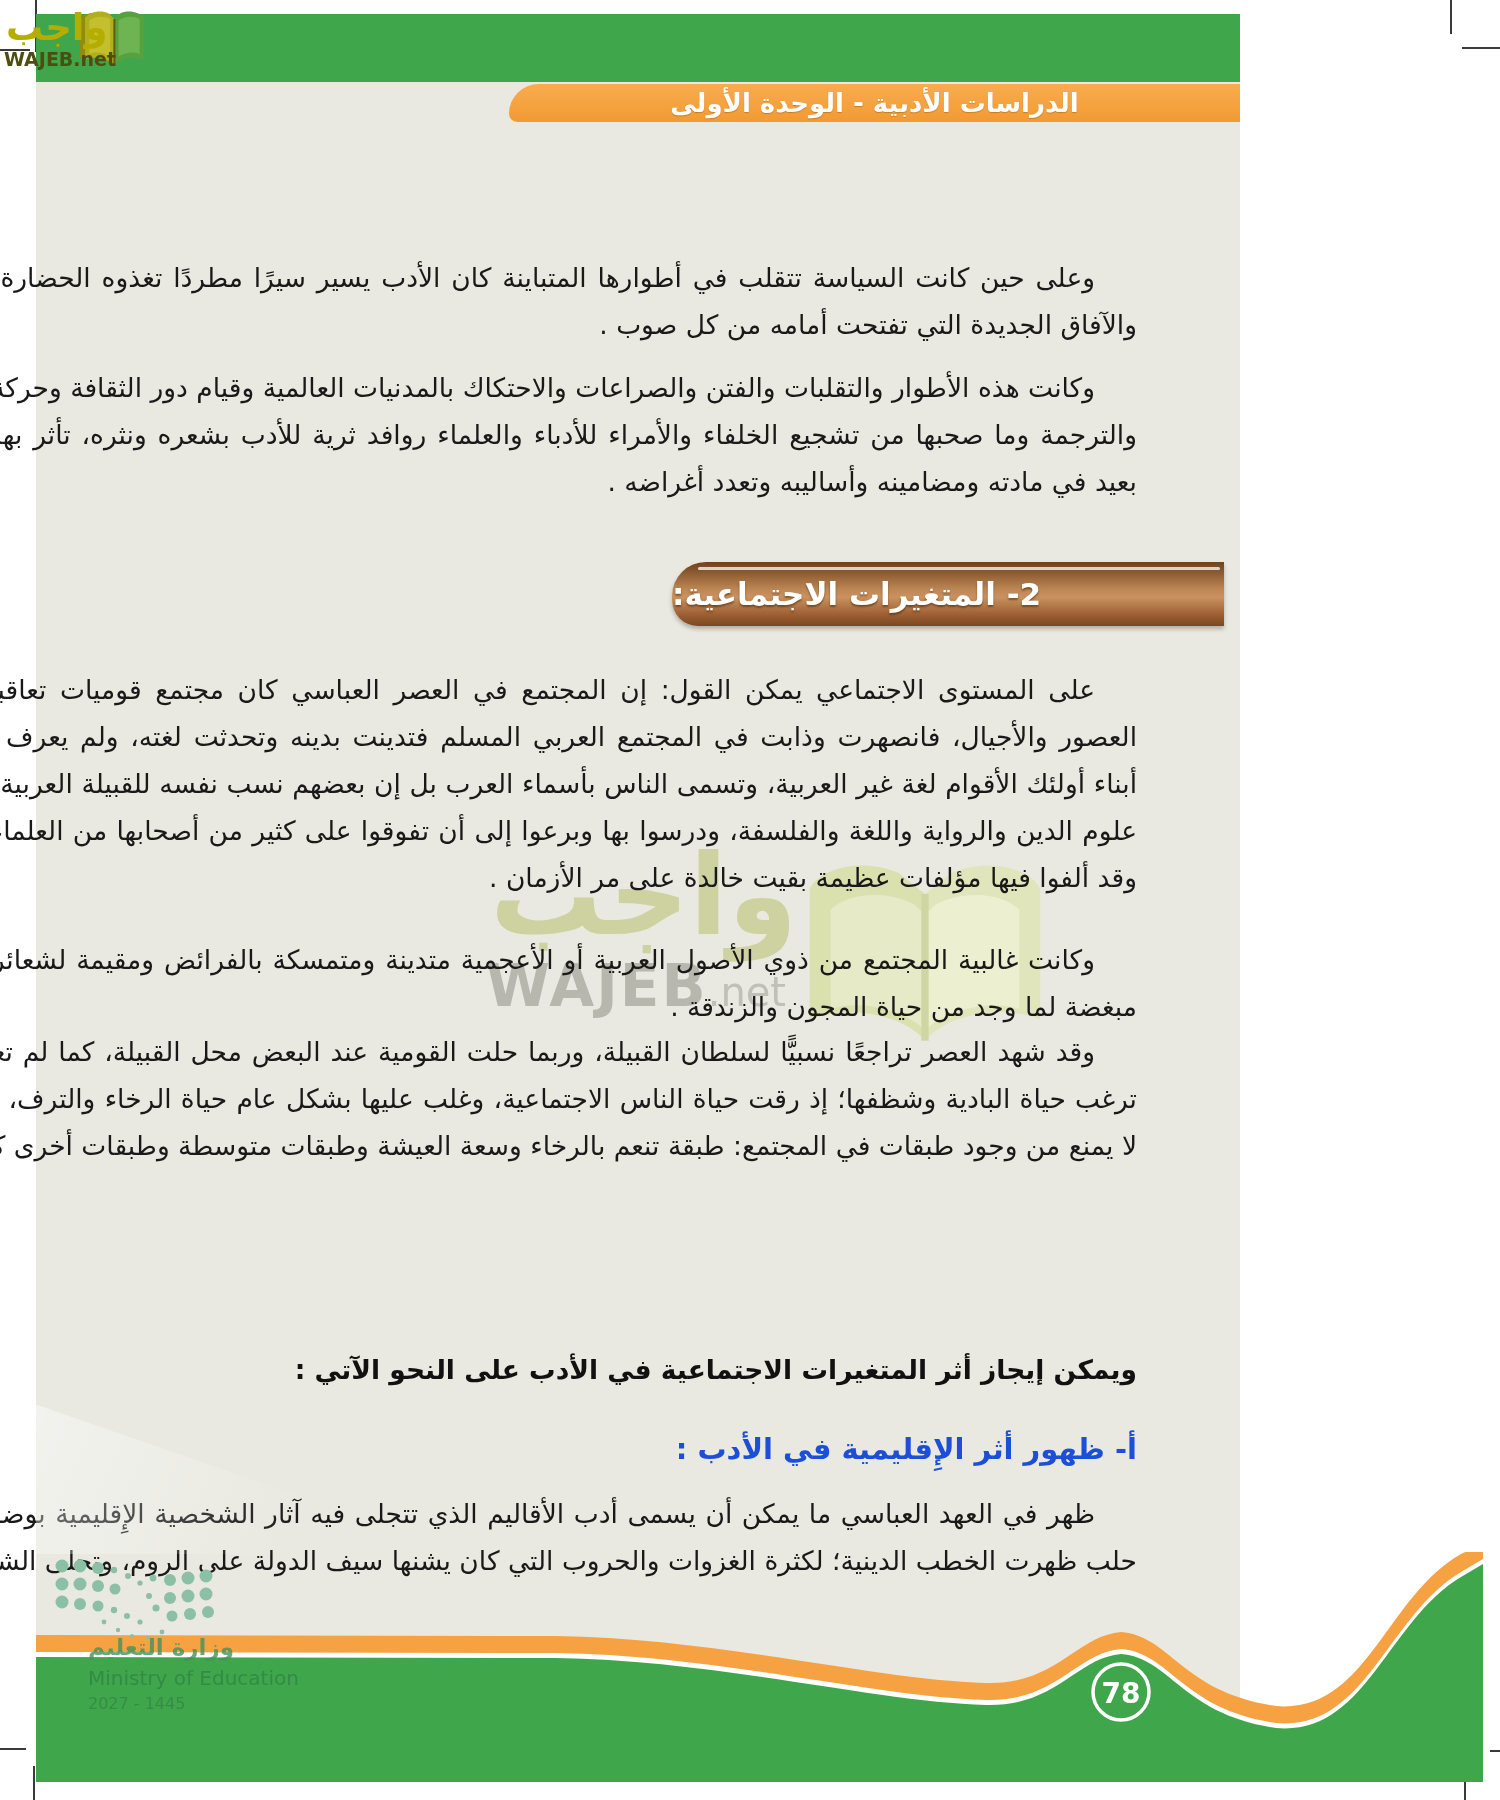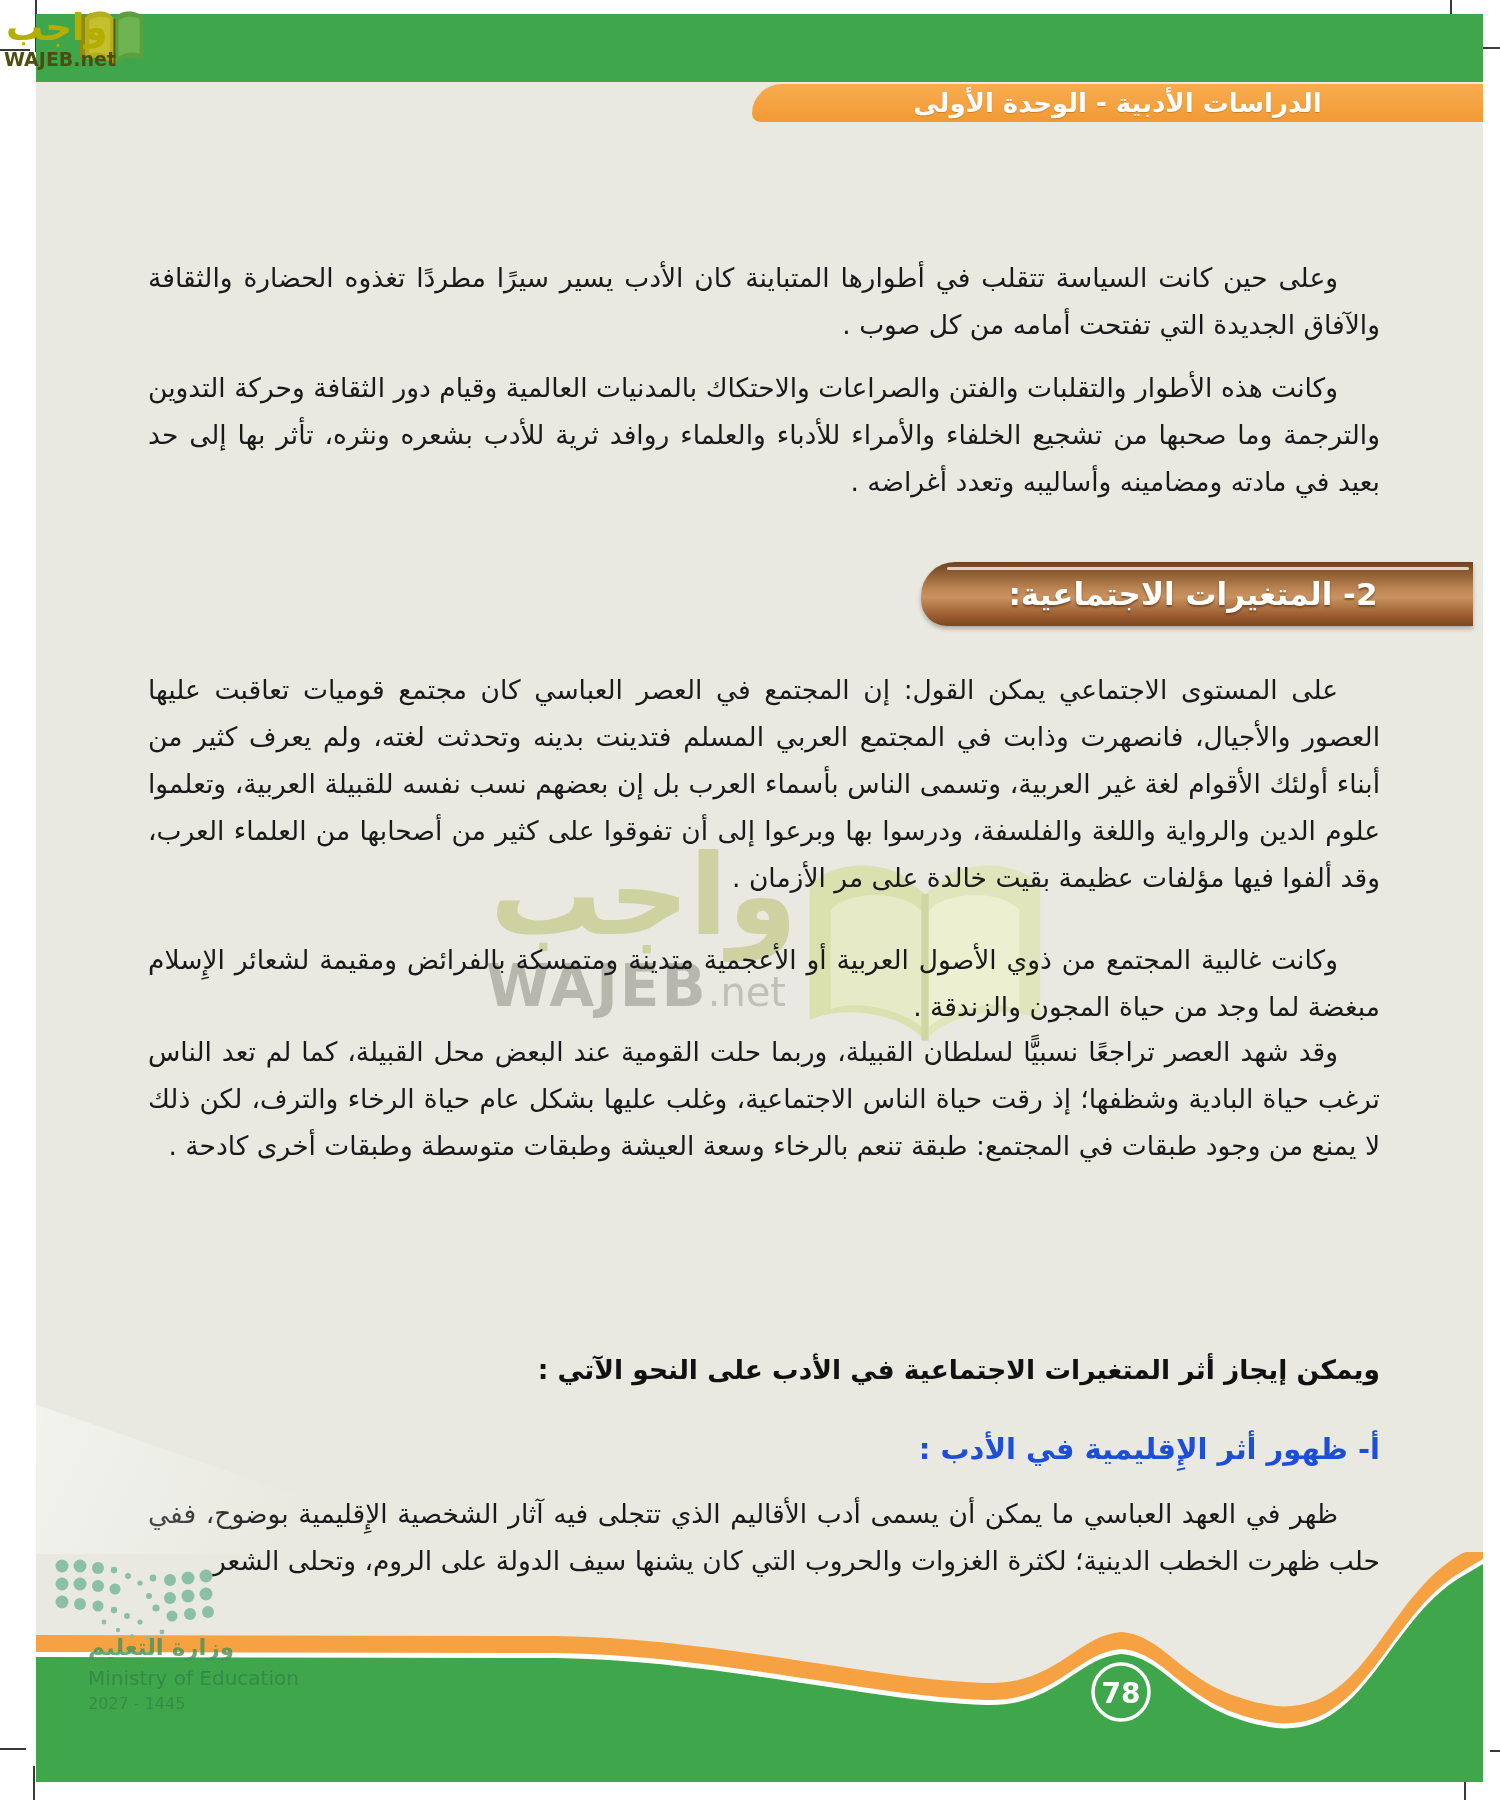--- a/index.html
+++ b/index.html
@@ -4,21 +4,21 @@
 <style>
   html,body{margin:0;padding:0;}
   body{
     width:1500px;height:1800px;position:relative;background:#ffffff;
     font-family:"DejaVu Sans",sans-serif;overflow:hidden;
   }
   
   .mark{position:absolute;background:#3a3a3a;}
   
   .sheet{
-    position:absolute;left:36px;top:14px;width:1447px;height:1768px;
+    position:absolute;left:36px;top:14px;width:1204px;height:1768px;
     background:#e9e9e1;
   }
   .sheet-shade{
     position:absolute;left:0;bottom:228px;width:430px;height:170px;
     background:linear-gradient(115deg,rgba(255,255,255,.45),rgba(255,255,255,0) 65%);
     clip-path:polygon(0 100%,100% 100%,0 12%);
     pointer-events:none;
   }
   
   .topbar{position:absolute;top:0;left:0;right:0;height:68px;background:#3fa64b;}
@@ -52,25 +52,25 @@
   }
   .para .lead{color:#189a50;font-weight:bold;}
   .para.noindent{text-indent:0;}
   .para.bold{font-weight:bold;color:#111;}
   .subhead{
     position:absolute;right:103px;width:1232px;margin:0;direction:rtl;
     font-size:29px;font-weight:bold;color:#1d4ed8;text-align:right;
   }
   
   .banner{
-    position:absolute;top:548px;right:10px;width:552px;height:64px;
+    position:absolute;top:548px;right:16px;width:552px;height:64px;
     border-radius:34px 0 0 26px;
     background:linear-gradient(180deg,#6e431e 0%,#8a5a30 16%,#bc8553 42%,#c9925f 55%,#9a5c30 84%,#7a4821 100%);
     box-shadow:0 3px 4px rgba(0,0,0,.25);
-    display:flex;align-items:center;justify-content:center;
+    display:flex;align-items:center;justify-content:flex-start;
   }
   .banner::before{
     content:"";position:absolute;left:26px;right:4px;top:5px;height:3px;
     background:rgba(255,255,255,.75);border-radius:3px;
   }
   .banner-label{
     color:#ffffff;font-weight:bold;font-size:31px;direction:rtl;
     text-shadow:0 2px 2px rgba(60,30,0,.5);padding-right:8px;
   }
   

